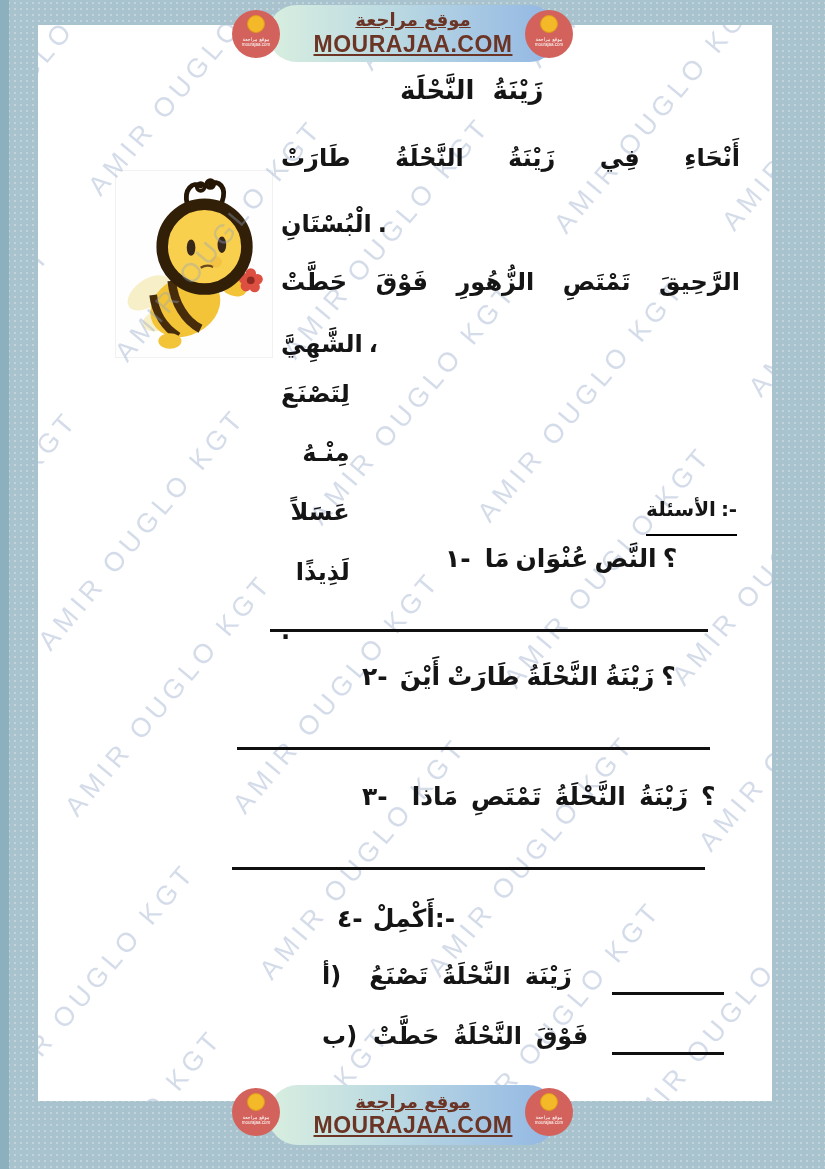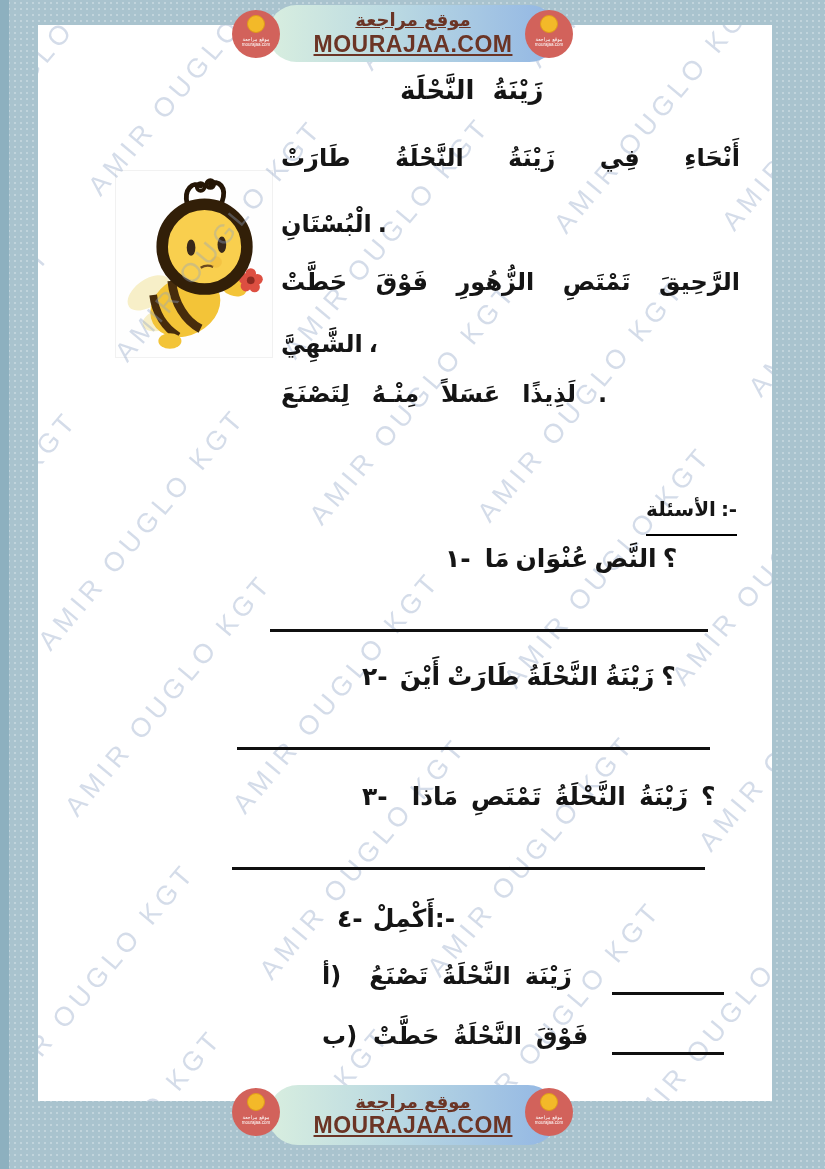--- a/index.html
+++ b/index.html
@@ -149,21 +149,21 @@
         <span dir="auto">الرَّحِيقَ</span>
       </span>
   </div>
   <div class="row" style="top:326px;left:281px;">
     <span class="words" style="gap:6px;">
         <span dir="auto">الشَّهِيَّ</span>
         <span dir="auto">،</span>
       </span>
   </div>
   <div class="row" style="top:376px;left:281px;">
-    <span class="words" style="gap:22px;">
+    <span class="words" style="gap:22px;flex-direction:column;">
         <span dir="auto">لِتَصْنَعَ</span>
         <span dir="auto">مِنْـهُ</span>
         <span dir="auto">عَسَلاً</span>
         <span dir="auto">لَذِيذًا</span>
         <span dir="auto">.</span>
       </span>
   </div>
 
   <div class="row" style="top:494px;left:646px;">
     <span class="words heading" style="gap:5px;">

